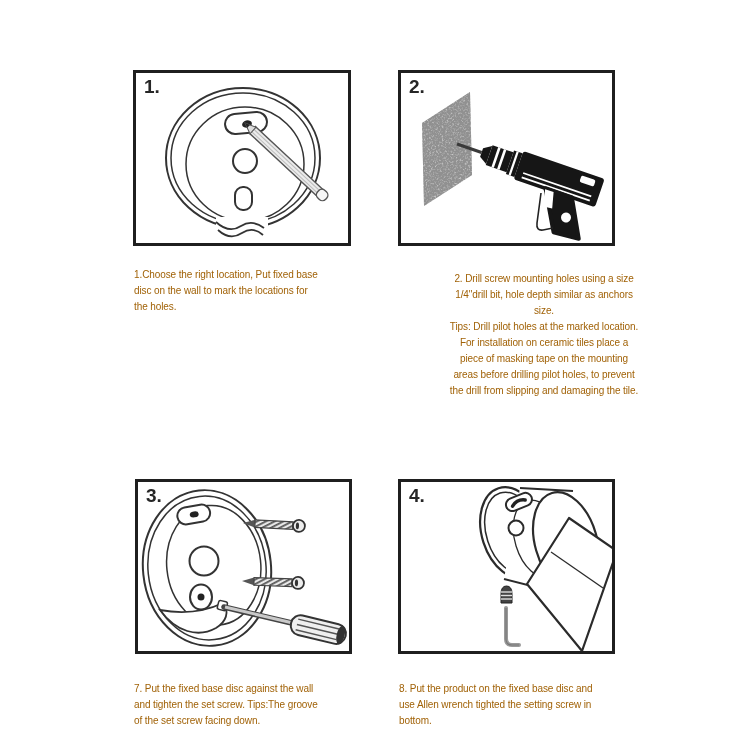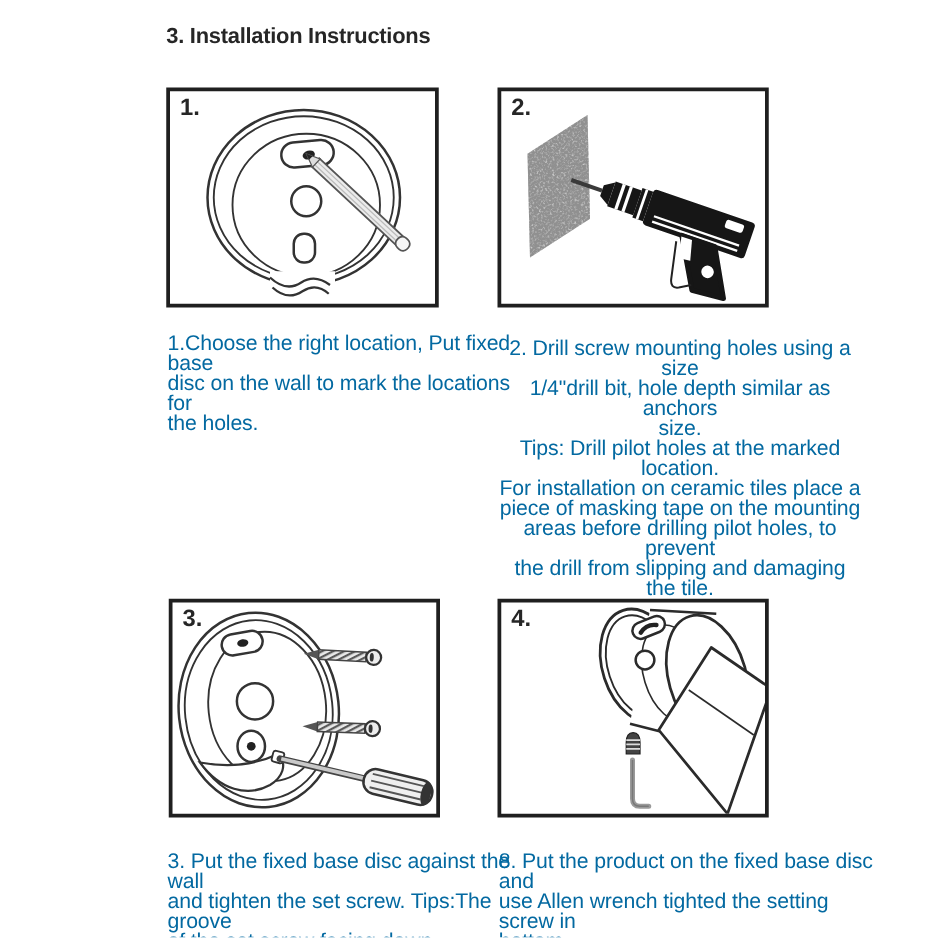--- a/index.html
+++ b/index.html
@@ -17,21 +17,21 @@
   }
   .figure-box svg{position:absolute;left:0;top:0;}
   .step-num{
     position:absolute;left:8px;top:3px;font-size:19px;font-weight:600;color:#262626;z-index:2;
   }
   .fig1{left:133px;top:70px;width:218px;height:176px;}
   .fig2{left:398px;top:70px;width:217px;height:176px;}
   .fig3{left:135px;top:479px;width:217px;height:175px;}
   .fig4{left:398px;top:479px;width:217px;height:175px;}
   .caption{
-    position:absolute;margin:0;font-size:17px;line-height:16px;color:#0369a1;
+    position:absolute;margin:0;font-size:10px;line-height:16px;color:#a16207;
     white-space:pre-line;letter-spacing:-0.1px;
   }
   .cap1{left:134px;top:267px;width:280px;}
   .cap2{left:399px;top:271px;width:290px;text-align:center;}
   .cap3{left:134px;top:681px;width:280px;}
   .cap4{left:399px;top:681px;width:300px;}
   .defs-holder{position:absolute;width:0;height:0;overflow:hidden;}
 </style>
 </head>
 <body>
@@ -45,21 +45,20 @@
         <feColorMatrix in="t" type="matrix" values="0 0 0 0 0.28  0 0 0 0 0.28  0 0 0 0 0.28  1.3 1.3 1.3 0 -1.0"></feColorMatrix>
         <feComposite operator="in" in2="SourceGraphic"></feComposite>
       </filter>
       <pattern id="hatch" width="4" height="10" patternTransform="rotate(60)" patternUnits="userSpaceOnUse">
         <rect width="4" height="10" fill="#e9e9e9"></rect>
         <rect width="1.8" height="10" fill="#5a5a5a"></rect>
       </pattern>
     </defs>
   </svg>
 
-  <h1 class="title">3. Installation Instructions</h1>
 
   <figure class="figure-box fig1">
     <span class="step-num">1.</span>
     <svg width="212" height="170" viewBox="0 0 212 170">
       <ellipse cx="107" cy="85" rx="77" ry="70" fill="#fff" stroke="#333" stroke-width="2"></ellipse>
       <ellipse cx="107" cy="85" rx="72" ry="65" fill="none" stroke="#333" stroke-width="1.5"></ellipse>
       <ellipse cx="109" cy="91" rx="59" ry="57" fill="none" stroke="#333" stroke-width="1.5"></ellipse>
       <rect x="80" y="144" width="52" height="23" fill="#fff"></rect>
       <path d="M 80,149 Q 93,161 105,153 Q 116,146 128,155" fill="none" stroke="#333" stroke-width="1.8"></path>
       <path d="M 82,157 Q 94,168 106,160 Q 117,153 127,162" fill="none" stroke="#333" stroke-width="1.8"></path>
@@ -149,21 +148,21 @@
         <g transform="translate(157,142) rotate(13.5)">
           <rect x="-4" y="-10" width="56" height="20" rx="9.5" fill="#efefef" stroke="#333" stroke-width="2"></rect>
           <line x1="2" y1="-5.5" x2="44" y2="-5.5" stroke="#555" stroke-width="1.5"></line>
           <line x1="2" y1="0" x2="46" y2="0" stroke="#555" stroke-width="1.5"></line>
           <line x1="2" y1="5.5" x2="44" y2="5.5" stroke="#555" stroke-width="1.5"></line>
           <ellipse cx="47" cy="0" rx="4" ry="9.5" fill="#333"></ellipse>
         </g>
       </g>
     </svg>
   </figure>
-  <p class="caption cap3">3. Put the fixed base disc against the wall
+  <p class="caption cap3">7. Put the fixed base disc against the wall
 and tighten the set screw. Tips:The groove
 of the set screw facing down.</p>
 
   <figure class="figure-box fig4">
     <span class="step-num">4.</span>
     <svg width="211" height="169" viewBox="0 0 211 169">
       <g transform="rotate(-18 112 51)">
         <ellipse cx="112" cy="51" rx="31" ry="47" fill="#fff" stroke="#2b2b2b" stroke-width="2.2"></ellipse>
         <ellipse cx="112" cy="51" rx="26.5" ry="42" fill="none" stroke="#2b2b2b" stroke-width="1.5"></ellipse>
       </g>

